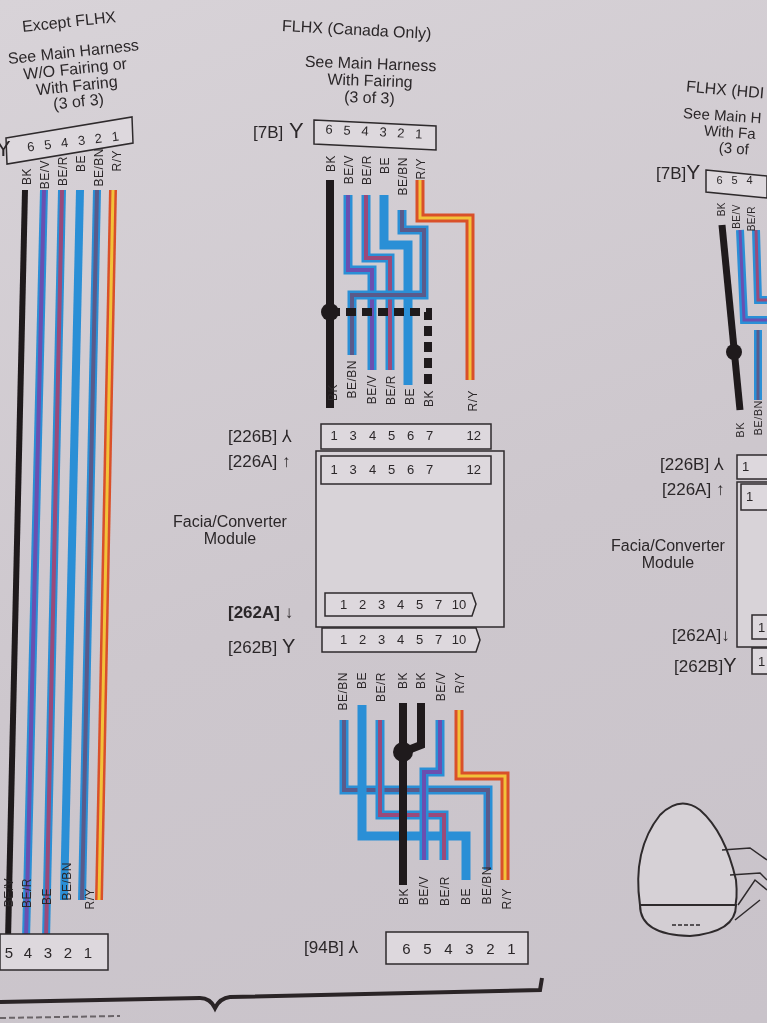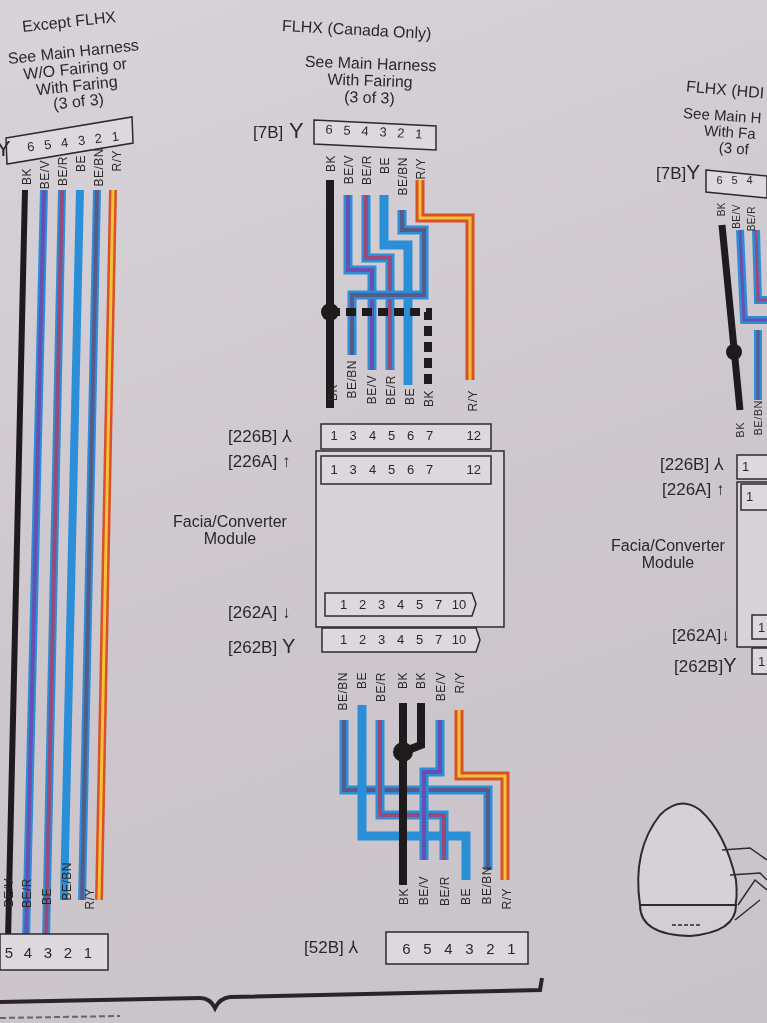--- a/index.html
+++ b/index.html
@@ -205,21 +205,21 @@
     <span style="width:19px">4</span>
     <span style="width:19px">5</span>
     <span style="width:19px">6</span>
     <span style="width:19px">7</span>
     <span style="width:42px;text-align:right">12</span>
   </div>
   <div class="lbl" style="left:150px;top:514px;width:160px;">
     <div>Facia/Converter</div>
     <div>Module</div>
   </div>
-  <div class="ref" style="left:228px;top:603px;"><span>[262A]</span> <span>↓</span></div>
+  <div class="ref" style="left:228px;top:603px;font-weight:bold;"><span>[262A]</span> <span>↓</span></div>
   <div class="pinrow" style="left:334px;top:597px;">
     <span style="width:19px">1</span>
     <span style="width:19px">2</span>
     <span style="width:19px">3</span>
     <span style="width:19px">4</span>
     <span style="width:19px">5</span>
     <span style="width:19px">7</span>
     <span style="width:22px">10</span>
   </div>
   <div class="ref" style="left:228px;top:635px;"><span>[262B]</span> <span style="font-size:20px">Y</span></div>
@@ -241,21 +241,21 @@
   <div class="vtext" style="left:434px;top:672px;">BE/V</div>
   <div class="vtext" style="left:453px;top:672px;">R/Y</div>
 
   <div class="vtext" style="left:397px;top:888px;">BK</div>
   <div class="vtext" style="left:417px;top:876px;">BE/V</div>
   <div class="vtext" style="left:438px;top:876px;">BE/R</div>
   <div class="vtext" style="left:459px;top:888px;">BE</div>
   <div class="vtext" style="left:480px;top:866px;">BE/BN</div>
   <div class="vtext" style="left:500px;top:888px;">R/Y</div>
 
-  <div class="ref" style="left:304px;top:935px;"><span>[52B]</span> <span>⅄</span></div>
+  <div class="ref" style="left:304px;top:935px;"><span>[94B]</span> <span>⅄</span></div>
   <div class="pinrow" style="left:396px;top:940px;font-size:15px;">
     <span style="width:21px">6</span>
     <span style="width:21px">5</span>
     <span style="width:21px">4</span>
     <span style="width:21px">3</span>
     <span style="width:21px">2</span>
     <span style="width:21px">1</span>
   </div>
 
   <div class="lbl" style="left:686px;top:82px;transform:rotate(5deg);">FLHX (HDI</div>

